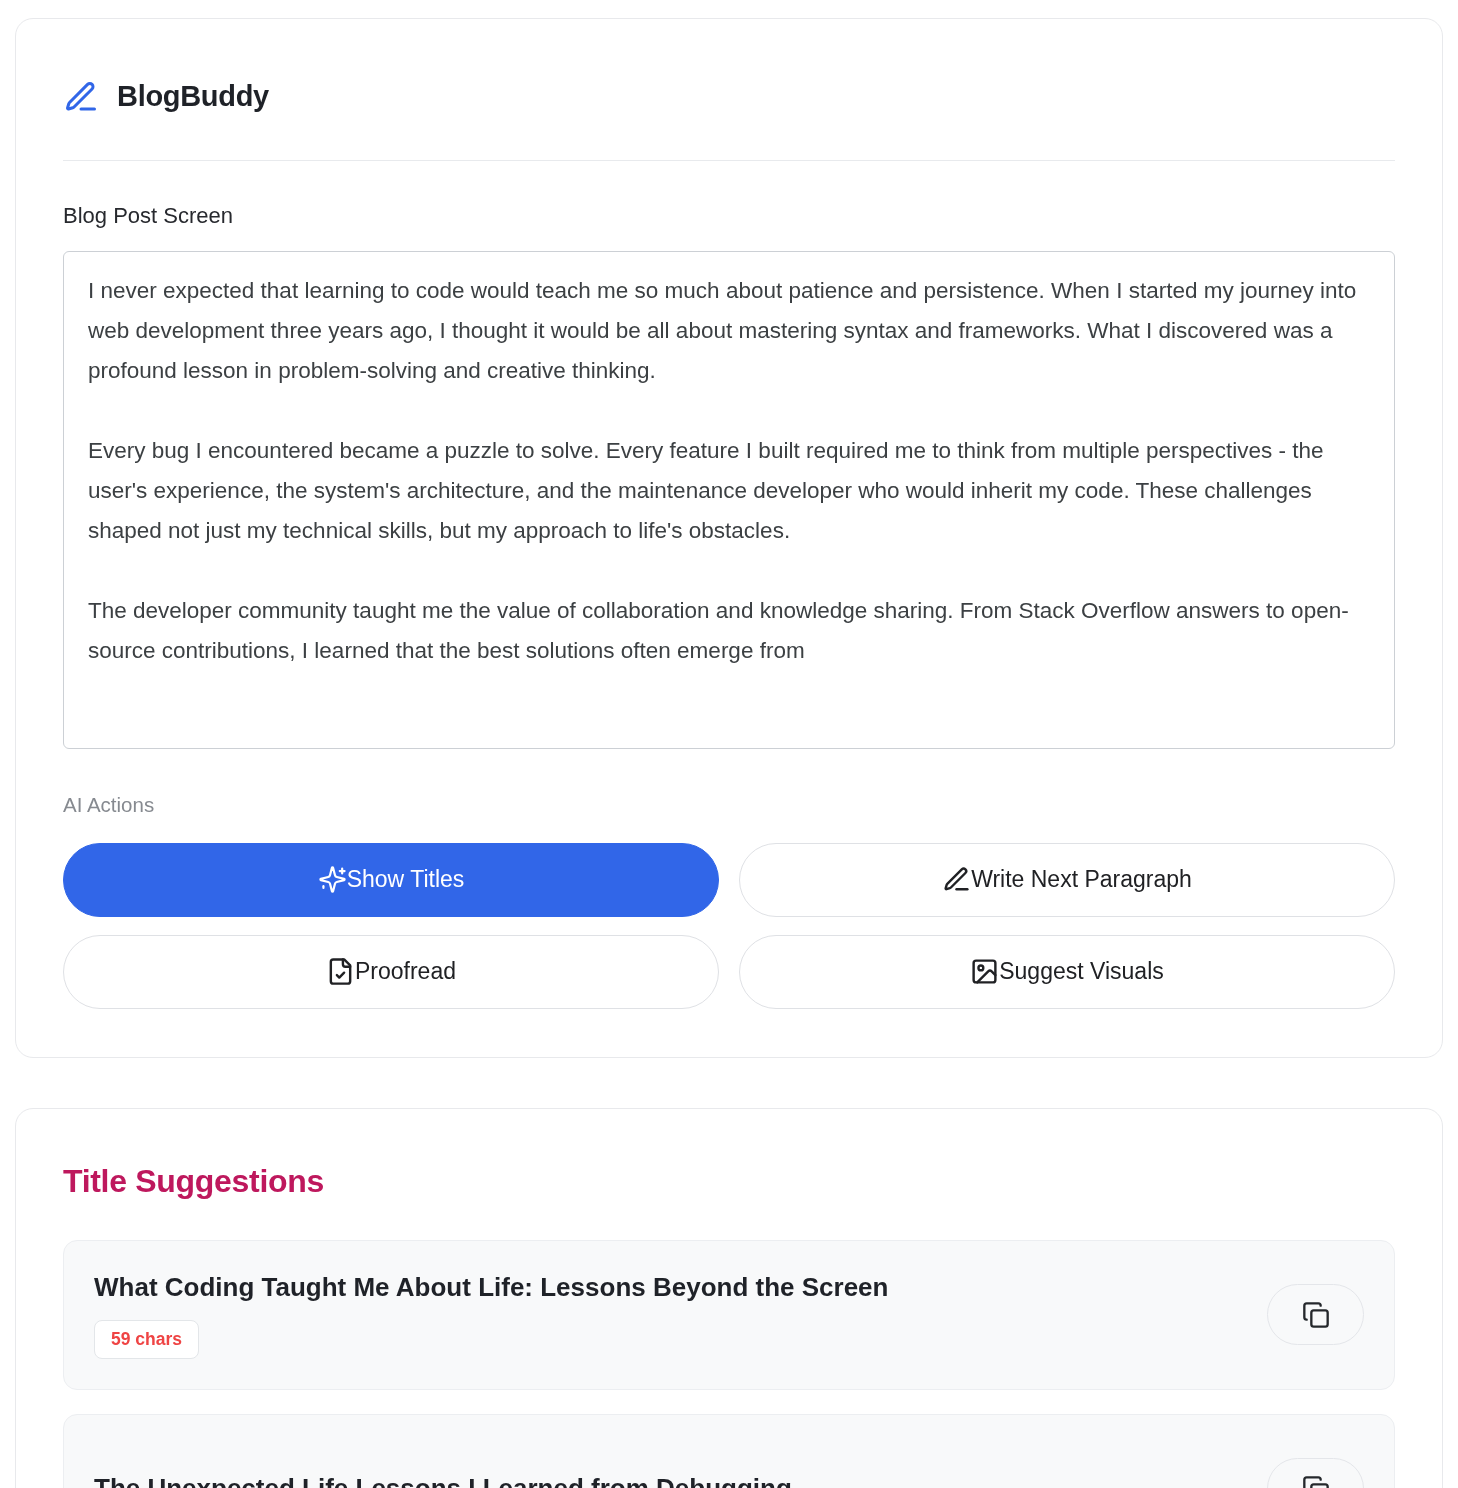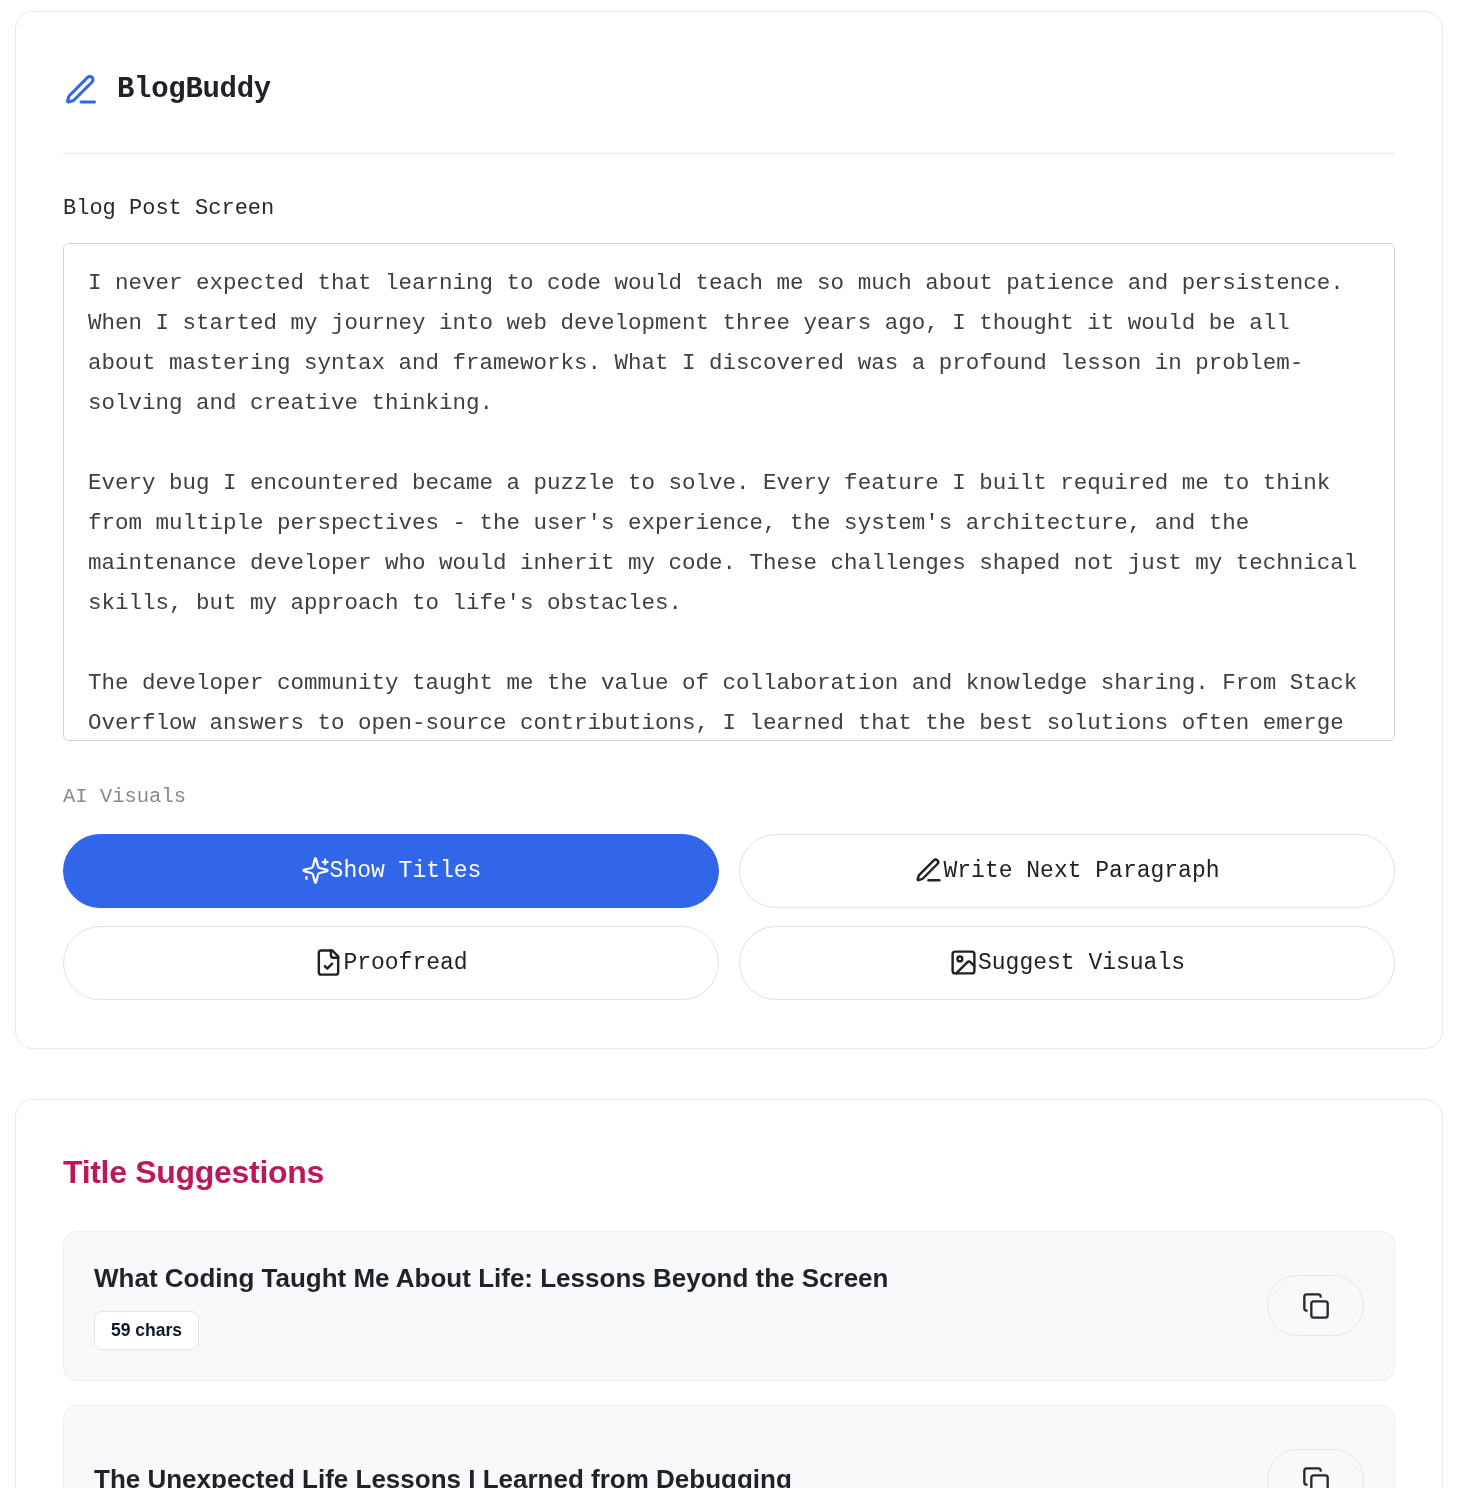--- a/index.html
+++ b/index.html
@@ -9,21 +9,21 @@
     background: #ffffff;
     font-family: "Liberation Sans", "DejaVu Sans", sans-serif;
     color: #202124;
   }
   .card {
     background: #fff;
     border: 1px solid #e8e9ec;
     border-radius: 18px;
     margin: 0 15px;
   }
-  .editor-card { margin-top: 11px; padding: 42px 47px 48px; font-family: Liberation Mono, monospace; }
+  .editor-card { margin-top: 18px; padding: 42px 47px 48px; }
 
   .app-header { display: flex; align-items: center; gap: 18px; }
   .logo-icon svg { width: 36px; height: 36px; color: #3166e8; display: block; }
   .app-title { font-size: 29px; font-weight: 700; letter-spacing: -0.3px; color: #1f2228; }
 
   .divider { border: none; border-top: 1px solid #e8eaed; margin: 27px 0 0; }
 
   .field-label { display: block; margin-top: 42px; font-size: 22px; font-weight: 500; color: #27292e; }
 
   .content-area {
@@ -59,21 +59,21 @@
   .suggestion-item {
     background: #f8f9fa; border: 1px solid #eceef1; border-radius: 14px;
     padding: 26px 30px; min-height: 150px;
     display: flex; align-items: center; justify-content: space-between; gap: 24px;
   }
   .suggestion-item + .suggestion-item { margin-top: 24px; }
   .suggestion-title { font-size: 26px; font-weight: 600; color: #1f2228; line-height: 1.3; }
   .chars-badge {
     display: inline-block; margin-top: 15px;
     background: #fff; border: 1px solid #e3e6e9; border-radius: 8px;
-    padding: 8px 16px; font-size: 17.5px; font-weight: 700; color: #0f172a;
+    padding: 8px 16px; font-size: 17.5px; font-weight: 700; color: #ef4444;
   }
   .copy-btn {
     width: 97px; height: 61px; flex: none;
     border-radius: 31px; border: 1px solid #e4e6ea; background: transparent;
     display: flex; align-items: center; justify-content: center;
     color: #25282c; cursor: pointer; padding: 0;
   }
   .copy-btn svg { width: 28px; height: 28px; }
 </style>
 </head>
@@ -96,21 +96,21 @@
     <hr class="divider">
 
     <label class="field-label" for="blog-content">Blog Post Screen</label>
 
     <textarea id="blog-content" class="content-area" spellcheck="false" style="">I never expected that learning to code would teach me so much about patience and persistence. When I started my journey into web development three years ago, I thought it would be all about mastering syntax and frameworks. What I discovered was a profound lesson in problem-solving and creative thinking.
 
 Every bug I encountered became a puzzle to solve. Every feature I built required me to think from multiple perspectives - the user's experience, the system's architecture, and the maintenance developer who would inherit my code. These challenges shaped not just my technical skills, but my approach to life's obstacles.
 
 The developer community taught me the value of collaboration and knowledge sharing. From Stack Overflow answers to open-source contributions, I learned that the best solutions often emerge from</textarea>
 
-    <div class="actions-label">AI Visuals</div>
+    <div class="actions-label">AI Actions</div>
 
     <div class="actions-grid">
 
       <button class="action-btn primary">
         <span>
           <svg viewBox="0 0 24 24" fill="none" stroke="currentColor" stroke-width="1.8" stroke-linecap="round" stroke-linejoin="round" style="width:29px;height:29px;display:block;">
             <path d="M9.937 15.5A2 2 0 0 0 8.5 14.063l-6.135-1.582a.5.5 0 0 1 0-.962L8.5 9.936A2 2 0 0 0 9.937 8.5l1.582-6.135a.5.5 0 0 1 .963 0L14.063 8.5A2 2 0 0 0 15.5 9.937l6.135 1.581a.5.5 0 0 1 0 .964L15.5 14.063a2 2 0 0 0-1.437 1.437l-1.582 6.135a.5.5 0 0 1-.963 0z"></path>
             <path d="M20 3v4"></path>
               <path d="M22 5h-4"></path>
               <path d="M4.5 17.5v1.5"></path>

